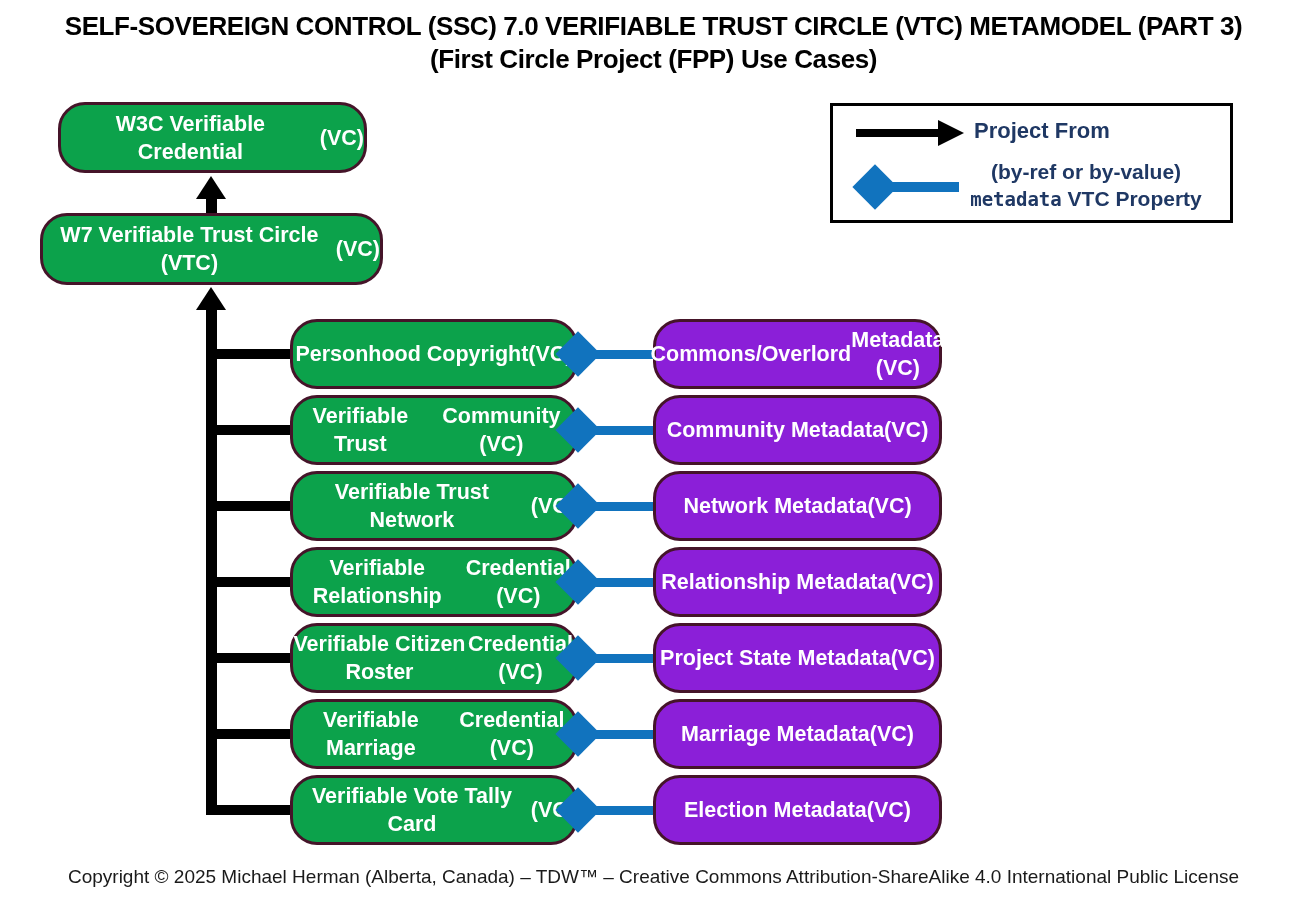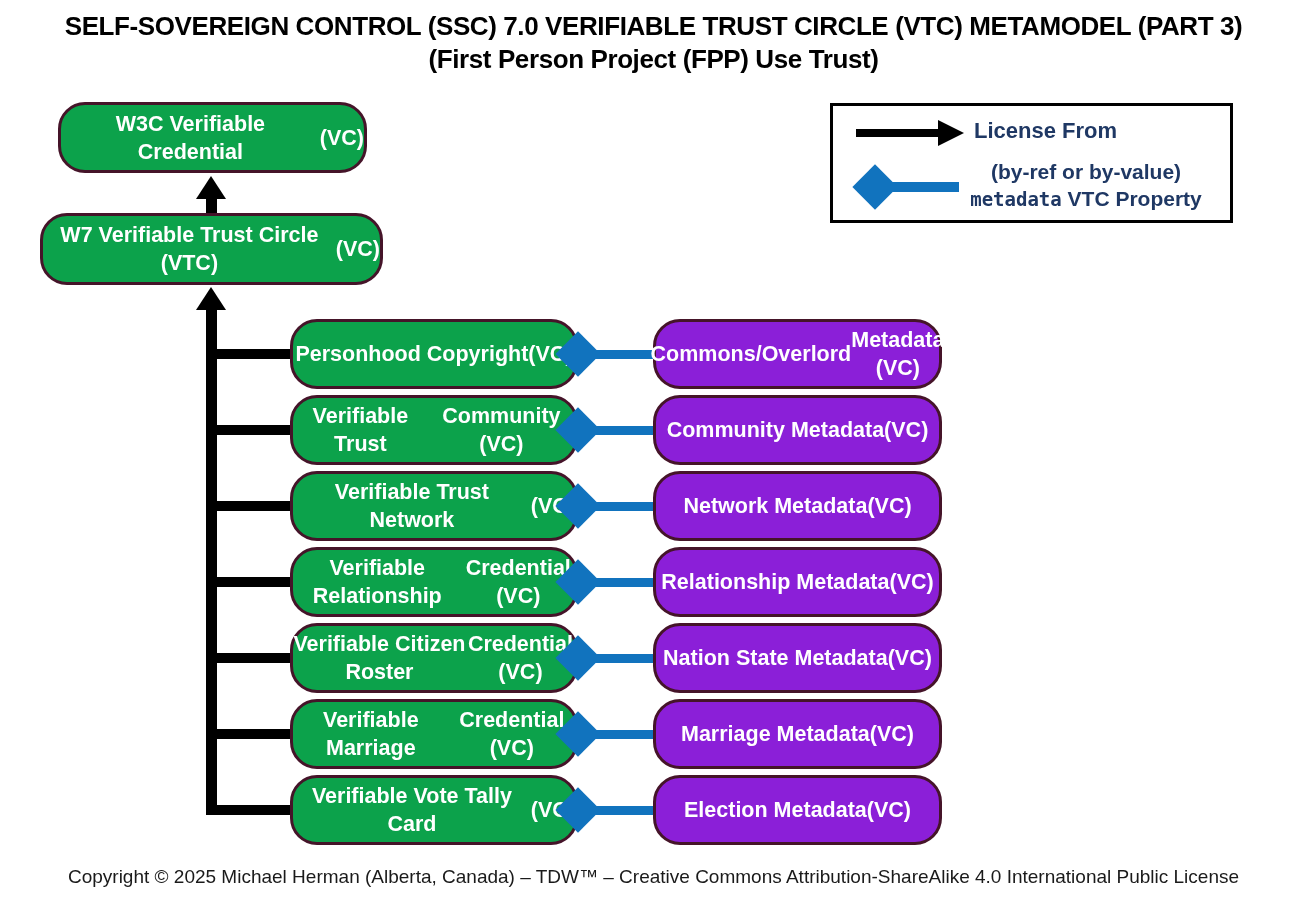--- a/index.html
+++ b/index.html
@@ -146,21 +146,21 @@
     color: var(--footer-text);
   }
 </style>
 </head>
 <body>
 
 <div class="canvas">
 
   <div class="title">
     <div>SELF-SOVEREIGN CONTROL (SSC) 7.0 VERIFIABLE TRUST CIRCLE (VTC) METAMODEL (PART 3)</div>
-    <div>(First Person Project (FPP) Use Trust)</div>
+    <div>(First Circle Project (FPP) Use Cases)</div>
   </div>
 
   <div class="node green" style="left:58px; top:102px; width:309px; height:71px;">
     <div>W3C Verifiable Credential</div>
     <div>(VC)</div>
   </div>
 
   <div class="node green" style="left:40px; top:213px; width:343px; height:72px;">
     <div>W7 Verifiable Trust Circle (VTC)</div>
     <div>(VC)</div>
@@ -218,21 +218,21 @@
         <div>(VC)</div>
       </div>
       <div class="branch" style="top:653px"></div>
       <div class="blue-line" style="top:654px"></div>
       <div class="node green row-node" style="top:623px">
         <div>Verifiable Citizen Roster</div>
         <div>Credential (VC)</div>
       </div>
       <div class="diamond" style="top:642px"></div>
       <div class="node purple row-node-meta" style="top:623px">
-        <div>Nation State Metadata</div>
+        <div>Project State Metadata</div>
         <div>(VC)</div>
       </div>
       <div class="branch" style="top:729px"></div>
       <div class="blue-line" style="top:730px"></div>
       <div class="node green row-node" style="top:699px">
         <div>Verifiable Marriage</div>
         <div>Credential (VC)</div>
       </div>
       <div class="diamond" style="top:718px"></div>
       <div class="node purple row-node-meta" style="top:699px">
@@ -248,21 +248,21 @@
       <div class="diamond" style="top:794px"></div>
       <div class="node purple row-node-meta" style="top:775px">
         <div>Election Metadata</div>
         <div>(VC)</div>
       </div>
     </div>
 
   <div class="legend">
     <div class="legend-shaft-h"></div>
     <div class="legend-arrowhead-right"></div>
-    <div class="legend-derived-label">License From</div>
+    <div class="legend-derived-label">Project From</div>
     <div class="legend-diamond"></div>
     <div class="legend-blue-line"></div>
     <div class="legend-meta-block">
       <div>(by-ref or by-value)</div>
       <div><span class="mono">metadata</span><span> VTC Property</span></div>
     </div>
   </div>
 
   <div class="footer">Copyright © 2025 Michael Herman (Alberta, Canada) – TDW™ – Creative Commons Attribution-ShareAlike 4.0 International Public License</div>
 

